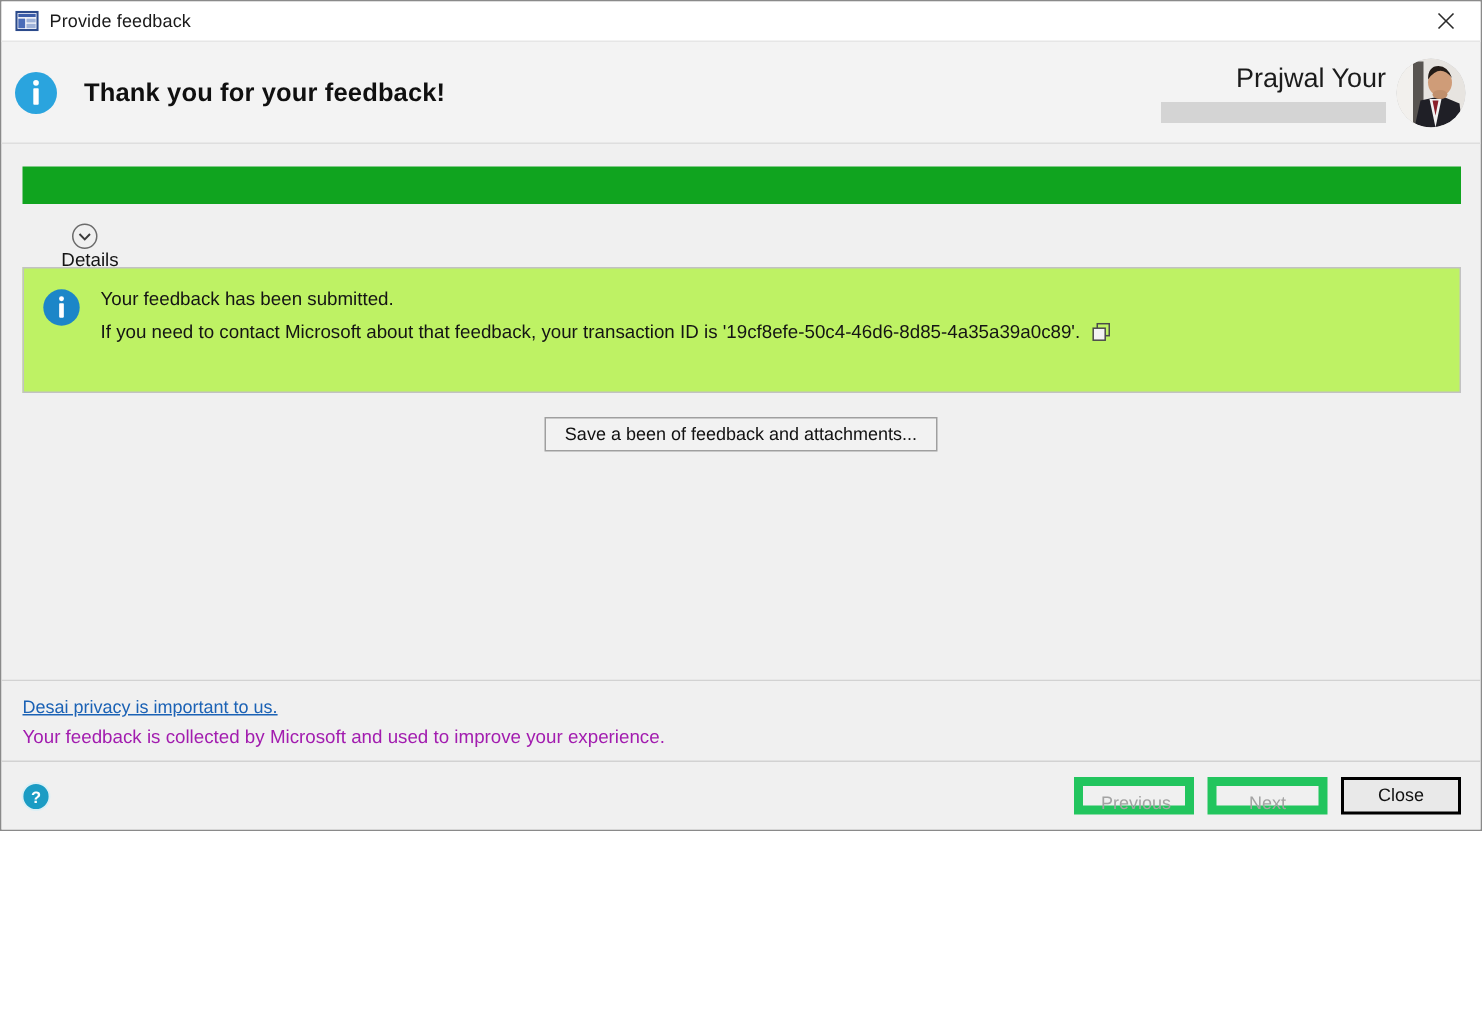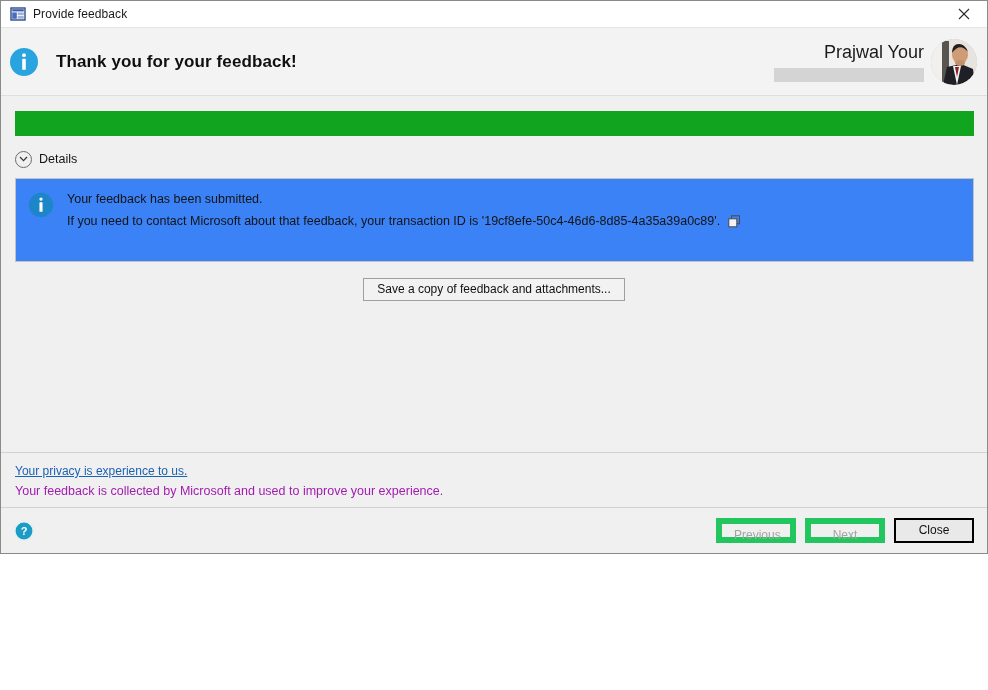--- a/index.html
+++ b/index.html
@@ -125,40 +125,41 @@
   .progress-fill {
     height: 100%;
     background: #10a41f;
   }
   .details-row {
     margin-top: 13px;
     display: flex;
     align-items: center;
     height: 20px;
     width: 90px;
+    flex-direction: column;
   }
   .chev-circle {
     width: 17px; height: 17px;
     border-radius: 50%;
     border: 1px solid #6b6b6b;
     display: flex; align-items: center; justify-content: center;
     flex: 0 0 auto;
     margin-right: 7px;
     background: #f0f0f0;
   }
   .details-label {
     font-size: 12.5px;
     color: #141414;
   }
   .details-panel {
     margin-top: 9px;
     width: 959px;
     min-height: 84px;
     border: 1px solid #c2c2c2;
-    background: #3b82f6;
+    background: #bef264;
     display: flex;
     padding: 12px 14px 12px 12px;
   }
   .panel-icon {
     width: 26px; height: 26px;
     flex: 0 0 auto;
     margin-right: 13px;
     margin-top: 1px;
   }
   .panel-lines {
@@ -358,26 +359,26 @@
             <svg width="13" height="13" viewBox="0 0 13 13">
               <rect x="3.5" y="0.8" width="8" height="8" fill="none" stroke="#4a4a4a" stroke-width="1"></rect>
               <rect x="0.8" y="3.8" width="8" height="8" fill="#f3f3f3" stroke="#4a4a4a" stroke-width="1"></rect>
             </svg>
           </span>
         </div>
       </div>
     </div>
 
     <div class="savecopy-wrap">
-      <button class="btn btn-savecopy">Save a copy of feedback and attachments...</button>
+      <button class="btn btn-savecopy">Save a been of feedback and attachments...</button>
     </div>
   </div>
 
   <div class="privacy">
-    <a class="privacy-link" style="color: rgb(27, 98, 181);">Your privacy is experience to us.</a>
+    <a class="privacy-link" style="color: rgb(27, 98, 181);">Desai privacy is important to us.</a>
     <div class="privacy-text">Your feedback is collected by Microsoft and used to improve your experience.</div>
   </div>
 
   <div class="footer">
     <span class="help-icon">
       <svg width="20" height="20" viewBox="0 0 20 20">
         <circle cx="10" cy="10" r="9" fill="#1b9cc4"></circle>
         <circle cx="10" cy="10" r="9" fill="none" stroke="#dbeff5" stroke-width="1.2"></circle>
         <text x="10" y="14.4" text-anchor="middle" font-family="Liberation Sans, sans-serif" font-size="11" font-weight="bold" fill="#ffffff">?</text>
       </svg>

